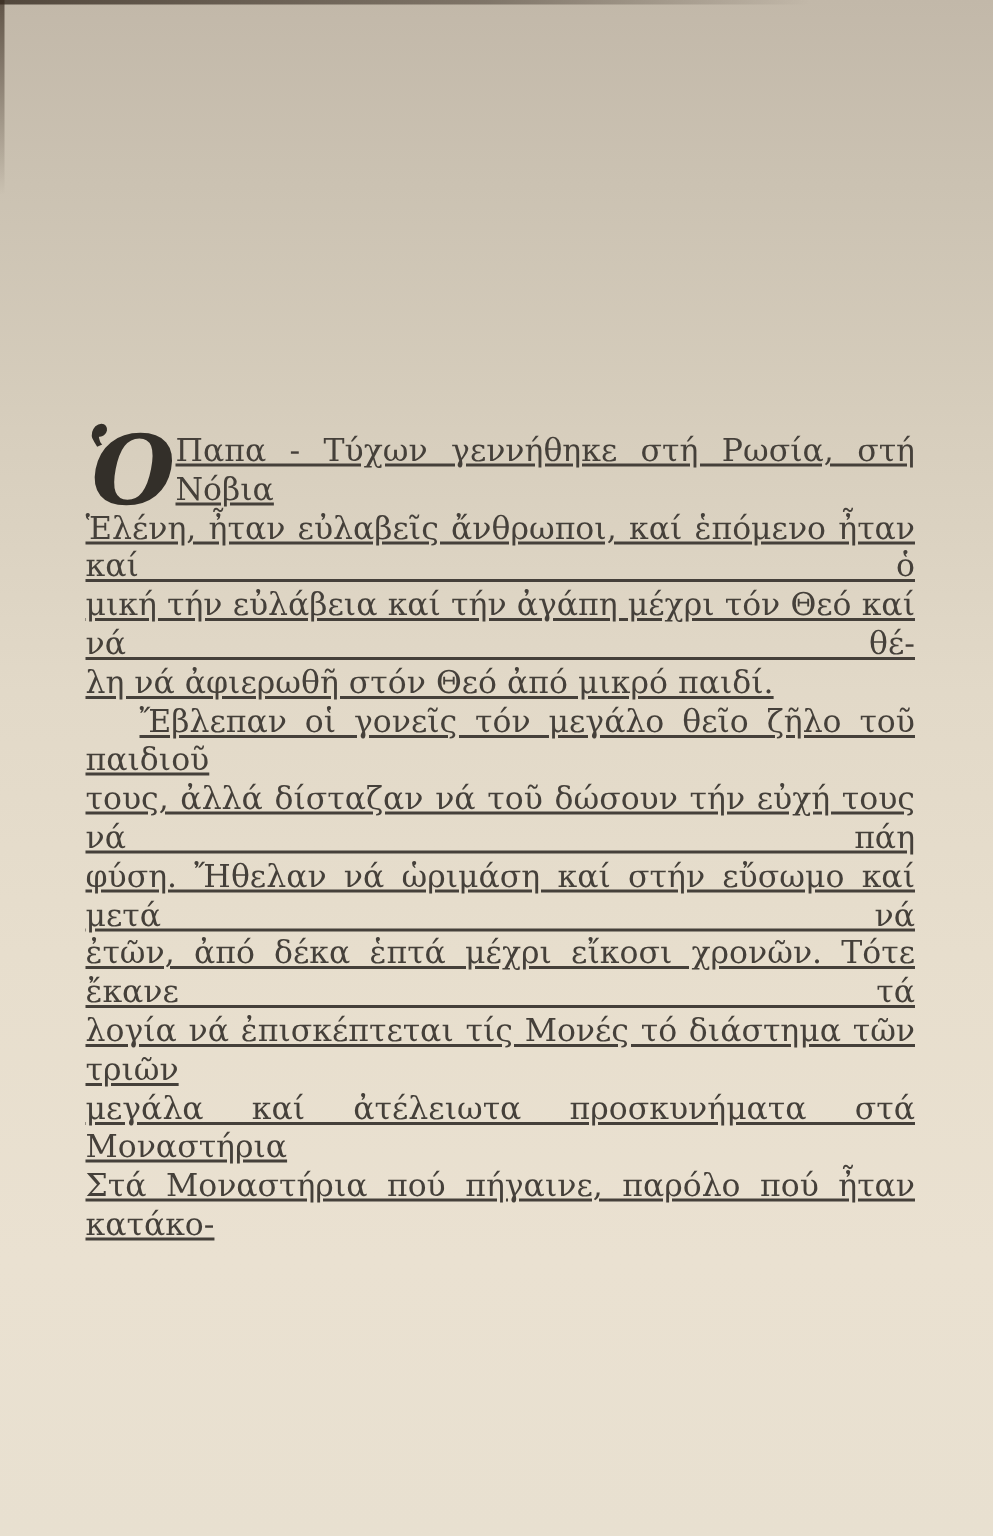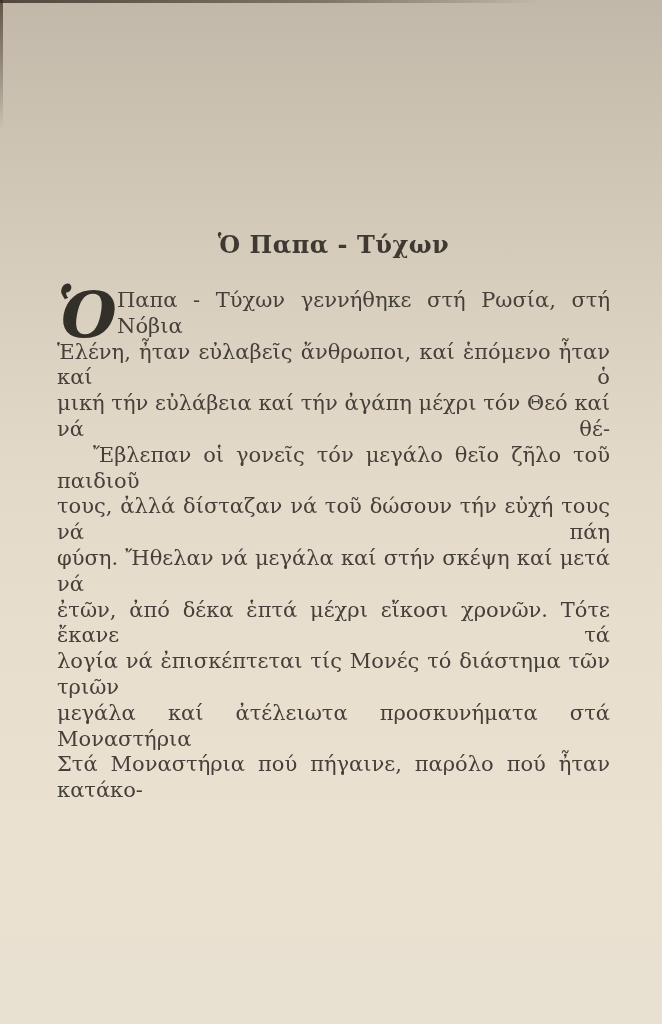--- a/index.html
+++ b/index.html
@@ -59,20 +59,21 @@
     width: 553px;
     font-size: 21px;
     line-height: 25.8px;
   }
   .paragraph {
     margin: 0;
   }
   .line {
     text-align: justify;
     text-align-last: justify;
+    text-decoration: underline;
   }
   .line.para-end {
     text-align-last: left;
   }
   .line.indent {
     text-indent: 36px;
   }
   .drop-cap {
     float: left;
     width: 50px;
@@ -86,35 +87,35 @@
     text-align: left;
   }
 </style>
 </head>
 <body>
 
 <div class="photo">
   <div class="edge-top"></div>
   <div class="edge-left"></div>
 
-  <div class="page-title">Ὁ Παπα - Τύχων</div>
 
   <div class="body-text">
 
     <div class="paragraph">
       <div class="drop-cap">Ὁ</div>
       <div class="line">Παπα - Τύχων γεννήθηκε στή Ρωσία, στή Νόβια</div>
       <div class="line">Ἑλένη, ἦταν εὐλαβεῖς ἄνθρωποι, καί ἑπόμενο ἦταν καί ὁ</div>
       <div class="line">μική τήν εὐλάβεια καί τήν ἀγάπη μέχρι τόν Θεό καί νά θέ-</div>
+      <div class="line para-end">λη νά ἀφιερωθῆ στόν Θεό ἀπό μικρό παιδί.</div>
     </div>
 
     <div class="paragraph">
       <div class="line indent">Ἔβλεπαν οἱ γονεῖς τόν μεγάλο θεῖο ζῆλο τοῦ παιδιοῦ</div>
       <div class="line">τους, ἀλλά δίσταζαν νά τοῦ δώσουν τήν εὐχή τους νά πάη</div>
-      <div class="line">φύση. Ἤθελαν νά μεγάλα καί στήν σκέψη καί μετά νά</div>
+      <div class="line">φύση. Ἤθελαν νά ὡριμάση καί στήν εὔσωμο καί μετά νά</div>
       <div class="line">ἐτῶν, ἀπό δέκα ἑπτά μέχρι εἴκοσι χρονῶν. Τότε ἔκανε τά</div>
       <div class="line">λογία νά ἐπισκέπτεται τίς Μονές τό διάστημα τῶν τριῶν</div>
       <div class="line">μεγάλα καί ἀτέλειωτα προσκυνήματα στά Μοναστήρια</div>
       <div class="line">Στά Μοναστήρια πού πήγαινε, παρόλο πού ἦταν κατάκο-</div>
 
     </div>
 
   </div>
 </div>
 

